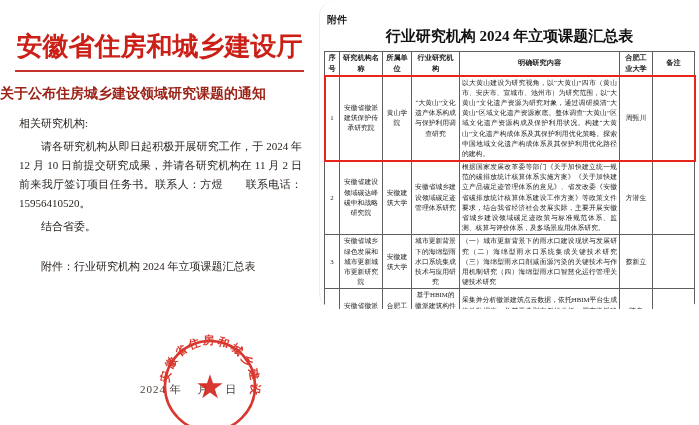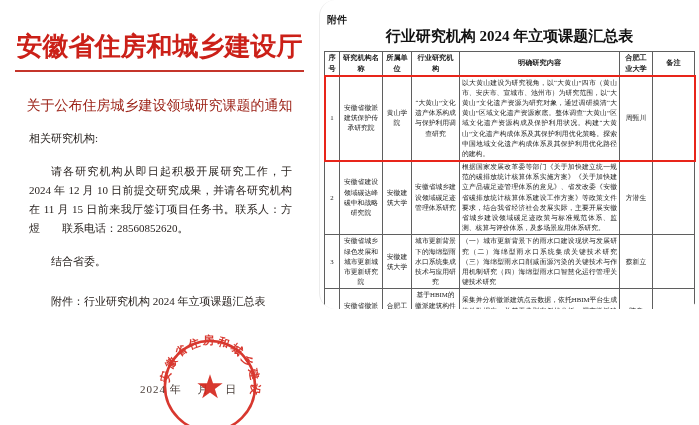--- a/index.html
+++ b/index.html
@@ -5,23 +5,23 @@
   * { box-sizing: border-box; }
   html, body { width: 699px; height: 425px; margin: 0; overflow: hidden; background: #fafafa; }
   .sheet { position: relative; width: 699px; height: 425px; background: #ffffff;
            font-family: "Liberation Serif", "DejaVu Serif", serif; }
 
   
   .page-left { position: absolute; top: 16px; left: 0; width: 319px; height: 368px; background: #fff; }
   .agency { margin: 13px 8px 0; text-align: center; font-size: 26px; font-weight: bold;
             color: #cb2018; white-space: nowrap; }
   .red-rule { border: none; border-top: 2px solid #c5352b; margin: 6px 15px 0; }
-  .notice-title { margin-top: 25px; text-align: center; font-size: 14px; font-weight: normal; color: #9c2318; }
+  .notice-title { margin-top: 13px; text-align: left; font-size: 14px; font-weight: bold; color: #9c2318; }
   .body-text { margin: 11px 13px 0 15px; font-size: 11px; line-height: 19px; color: #2a2421; text-align: justify; }
-  .body-text p { margin: 14px; text-indent: 2em; }
+  .body-text p { margin: 4px; text-indent: 2em; }
   .body-text p.salutation { text-indent: 0; }
   .attachment-line { margin-top: 21px !important; }
 
   .seal-wrap { position: absolute; left: 140px; top: 316px; width: 130px; height: 108px; }
   .seal-date { position: absolute; left: 0px; top: 50px; font-size: 11px; letter-spacing: 1px;
                color: #4a3f3a; white-space: pre; z-index: 1; }
   svg.seal { position: absolute; left: 18px; top: 2px; z-index: 2; opacity: .92; }
 
   
   .page-right { position: absolute; top: 0; left: 319px; width: 380px; height: 309px;
@@ -43,21 +43,21 @@
 
 <div class="sheet">
 
   <div class="page-left">
     <div class="agency">安徽省住房和城乡建设厅</div>
     <hr class="red-rule">
     <div class="notice-title">关于公布住房城乡建设领域研究课题的通知</div>
 
     <div class="body-text">
       <p class="salutation">相关研究机构:</p>
-      <p>请各研究机构从即日起积极开展研究工作，于 2024 年 12 月 10 日前提交研究成果，并请各研究机构在 11 月 15 日前来我厅签订项目任务书。联系人：方煜　　联系电话：28560852620。</p>
+      <p>请各研究机构从即日起积极开展研究工作，于 2024 年 12 月 10 日前提交研究成果，并请各研究机构在 11 月 2 日前来我厅签订项目任务书。联系人：方煜　　联系电话：15956410520。</p>
       <p>结合省委。</p>
       <p class="attachment-line">附件：行业研究机构 2024 年立项课题汇总表</p>
     </div>
 
     <div class="seal-wrap">
       <div class="seal-date">2024 年　 月　 日</div>
       <svg class="seal" width="104" height="104" viewBox="0 0 120 120">
         <circle cx="60" cy="60" r="52" fill="none" stroke="#d5281e" stroke-width="3"></circle>
         <path id="seal-arc" d="M 14.9 76.4 A 48 48 0 1 1 105.1 76.4" fill="none"></path>
         <text fill="#d5281e" font-size="13" letter-spacing="3" font-weight="bold">

